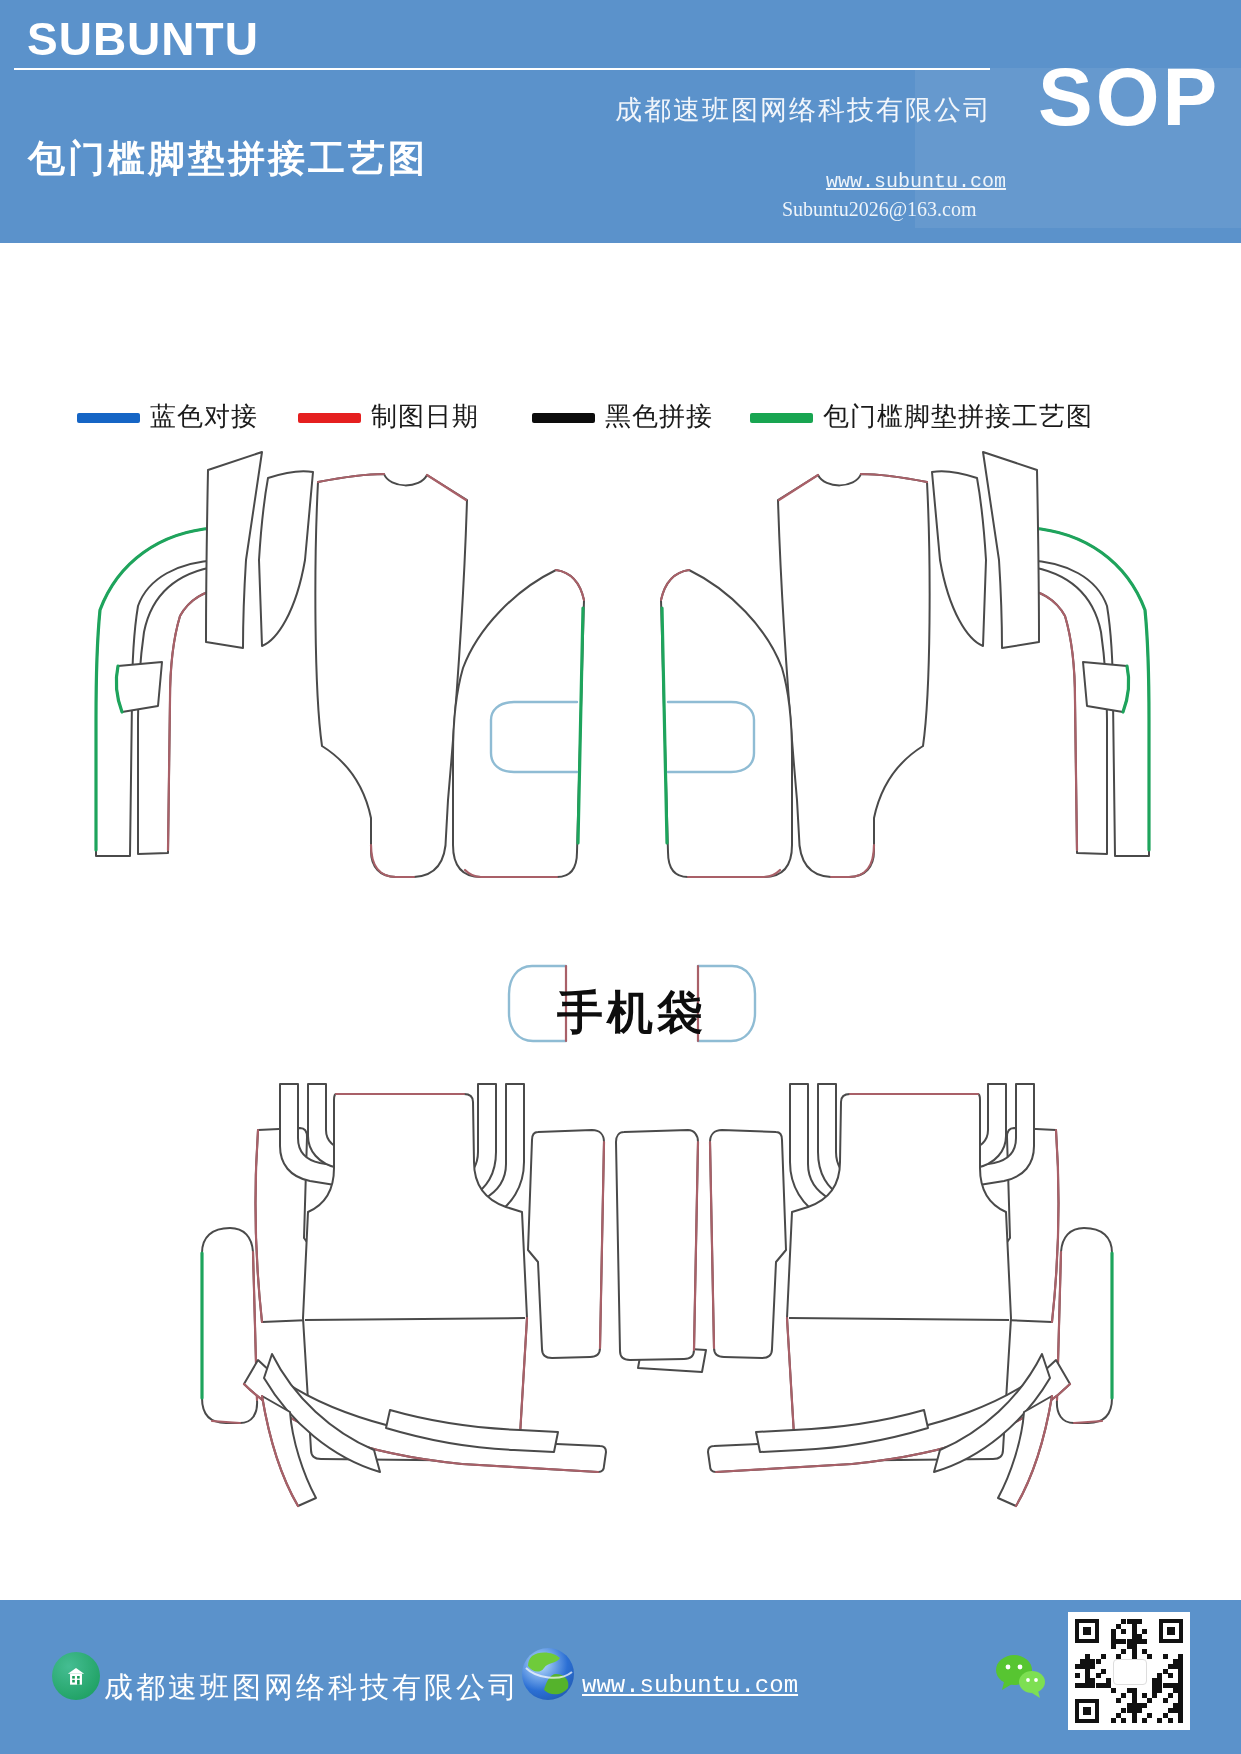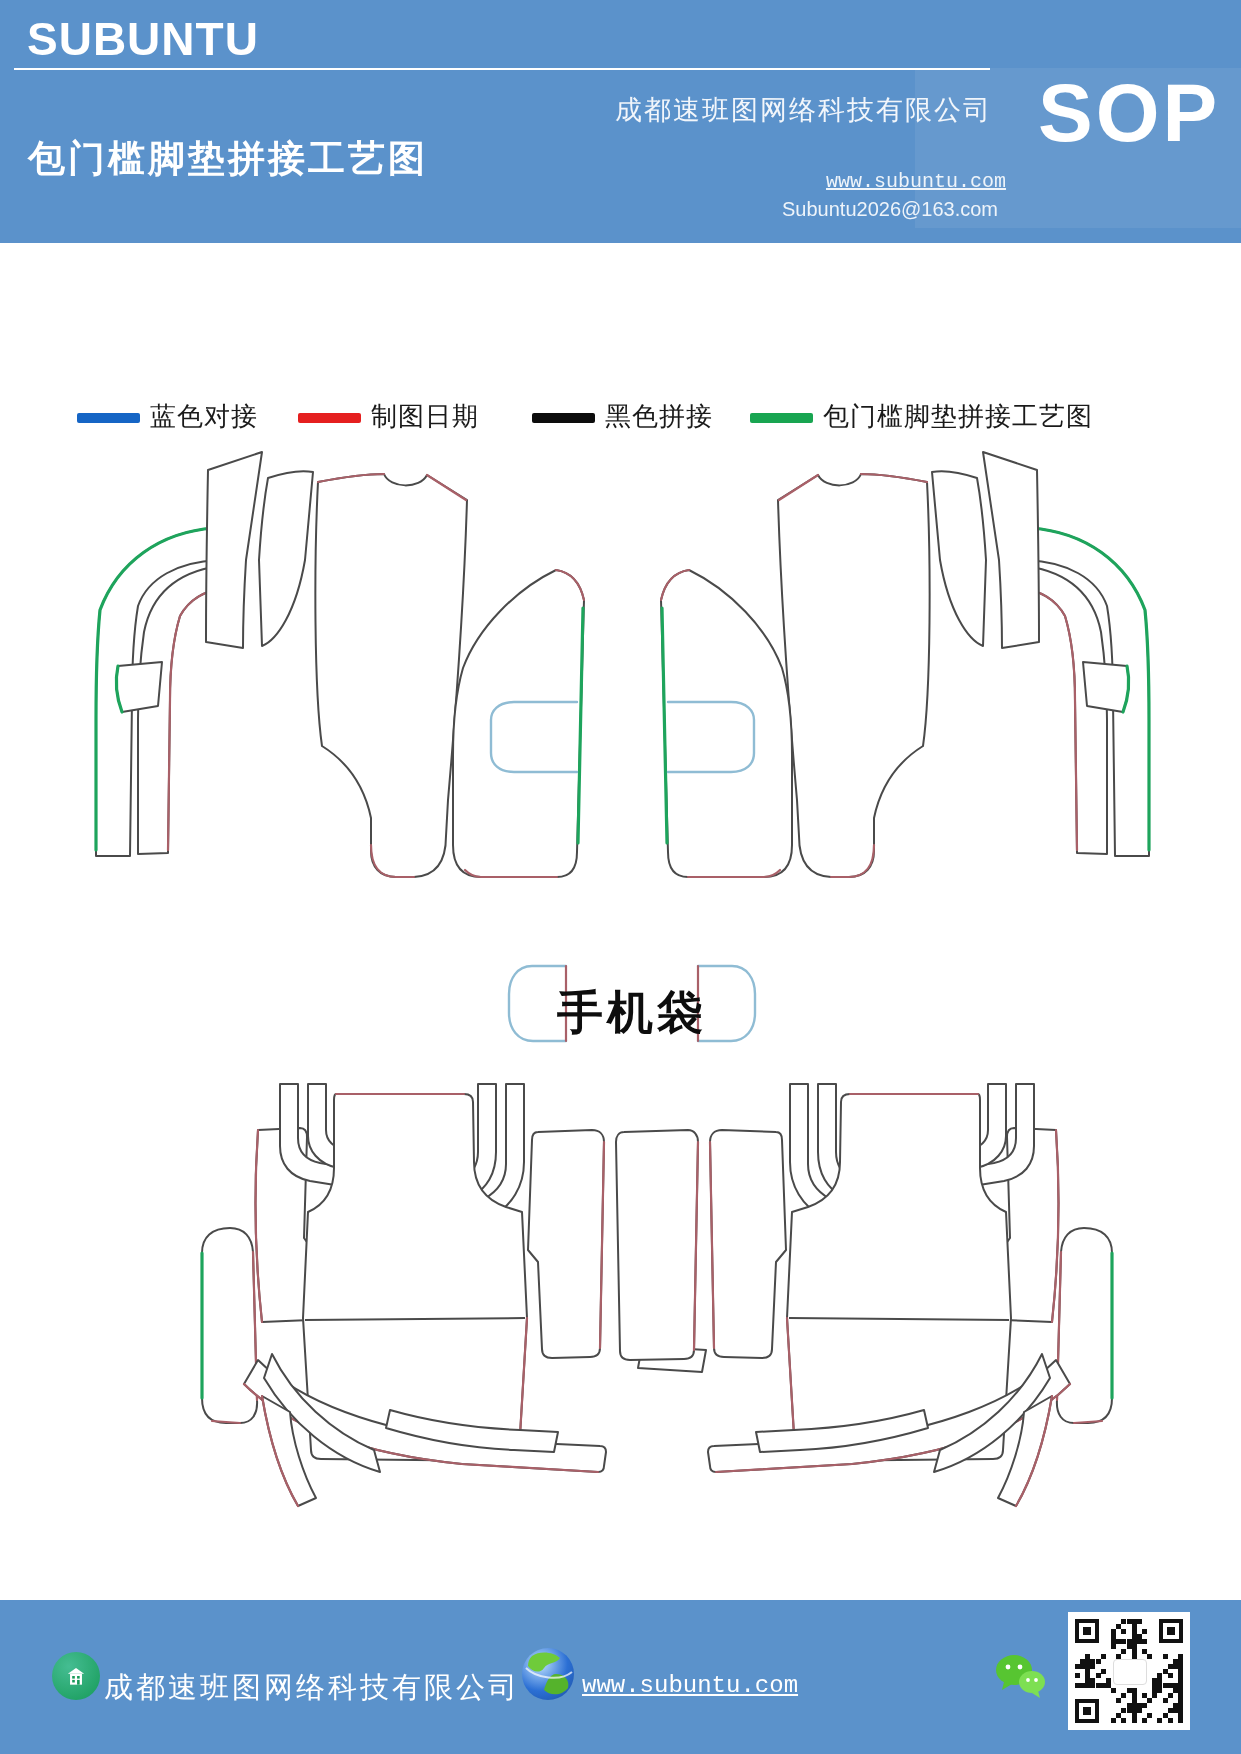--- a/index.html
+++ b/index.html
@@ -14,22 +14,22 @@
   .brand{position:absolute;left:27px;top:12px;font-size:46px;font-weight:700;color:#fff;
     letter-spacing:1px;font-stretch:condensed;}
   .hline{position:absolute;left:14px;top:68px;width:976px;height:2px;background:#fff;}
   .sop-panel{position:absolute;left:915px;top:68px;width:326px;height:160px;background:rgba(255,255,255,0.07);}
   .company{position:absolute;left:560px;top:92px;width:432px;text-align:right;font-size:27px;
     color:#f2f6fb;font-family:"Liberation Serif",serif;letter-spacing:2px;}
   .doc-title{position:absolute;left:28px;top:134px;font-size:37px;font-weight:700;color:#fff;letter-spacing:3px;}
   .site{position:absolute;left:826px;top:170px;font-size:20px;color:#eef4fa;
     font-family:"Liberation Mono",monospace;text-decoration:underline;}
   .mail{position:absolute;left:782px;top:198px;font-size:20px;color:#eef4fa;
-    font-family:Liberation Sans, sans-serif;}
-  .sop{position:absolute;left:1038px;top:66px;font-size:82px;font-weight:700;color:#fff;letter-spacing:3px;}
+    font-family:Liberation Serif, serif;}
+  .sop{position:absolute;left:1038px;top:50px;font-size:82px;font-weight:700;color:#fff;letter-spacing:3px;}
   
   .info-table{position:absolute;left:6px;top:247px;width:1229px;border-collapse:collapse;
     border:1px solid #c9c9c9;border-bottom:3px solid #9a9a9a;background:#fff;}
   .info-table td{border:1px solid #c9c9c9;height:61px;text-align:center;vertical-align:middle;}
   .info-table td.lab{font-size:27px;font-family:"Liberation Serif",serif;letter-spacing:2px;}
   .info-table td.val{font-size:25px;font-weight:600;}
   .c25{width:25%;}
   
   .legend{position:absolute;left:0;top:399px;width:1241px;height:40px;}
   .legend-item{position:absolute;top:0;display:flex;align-items:center;}

